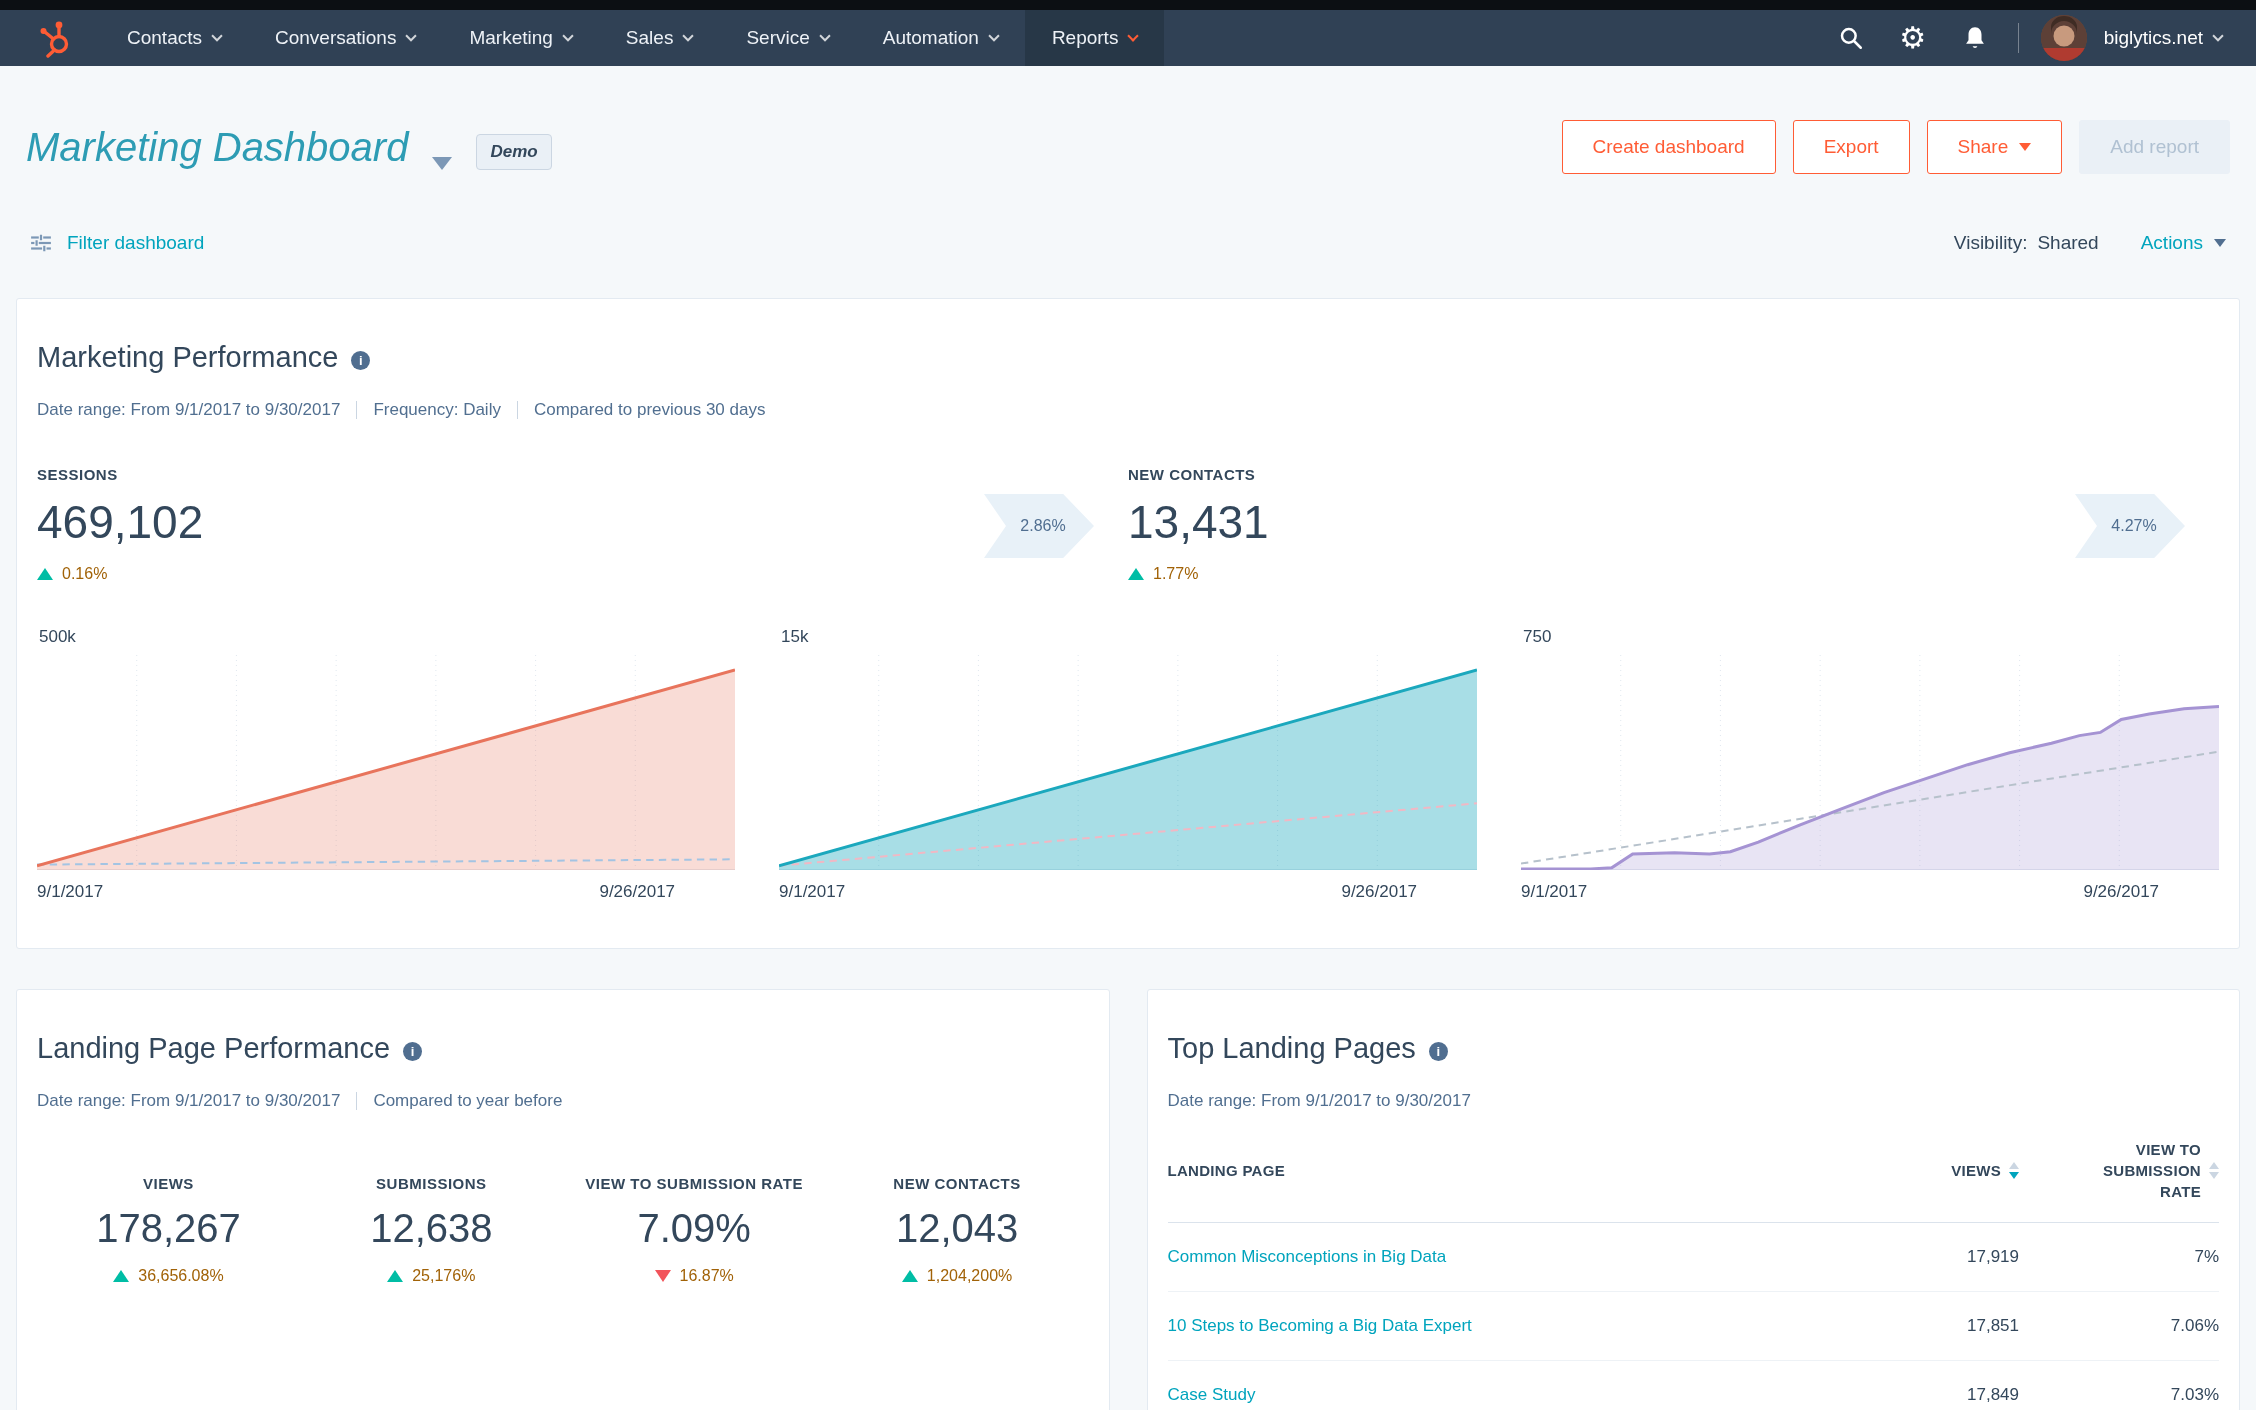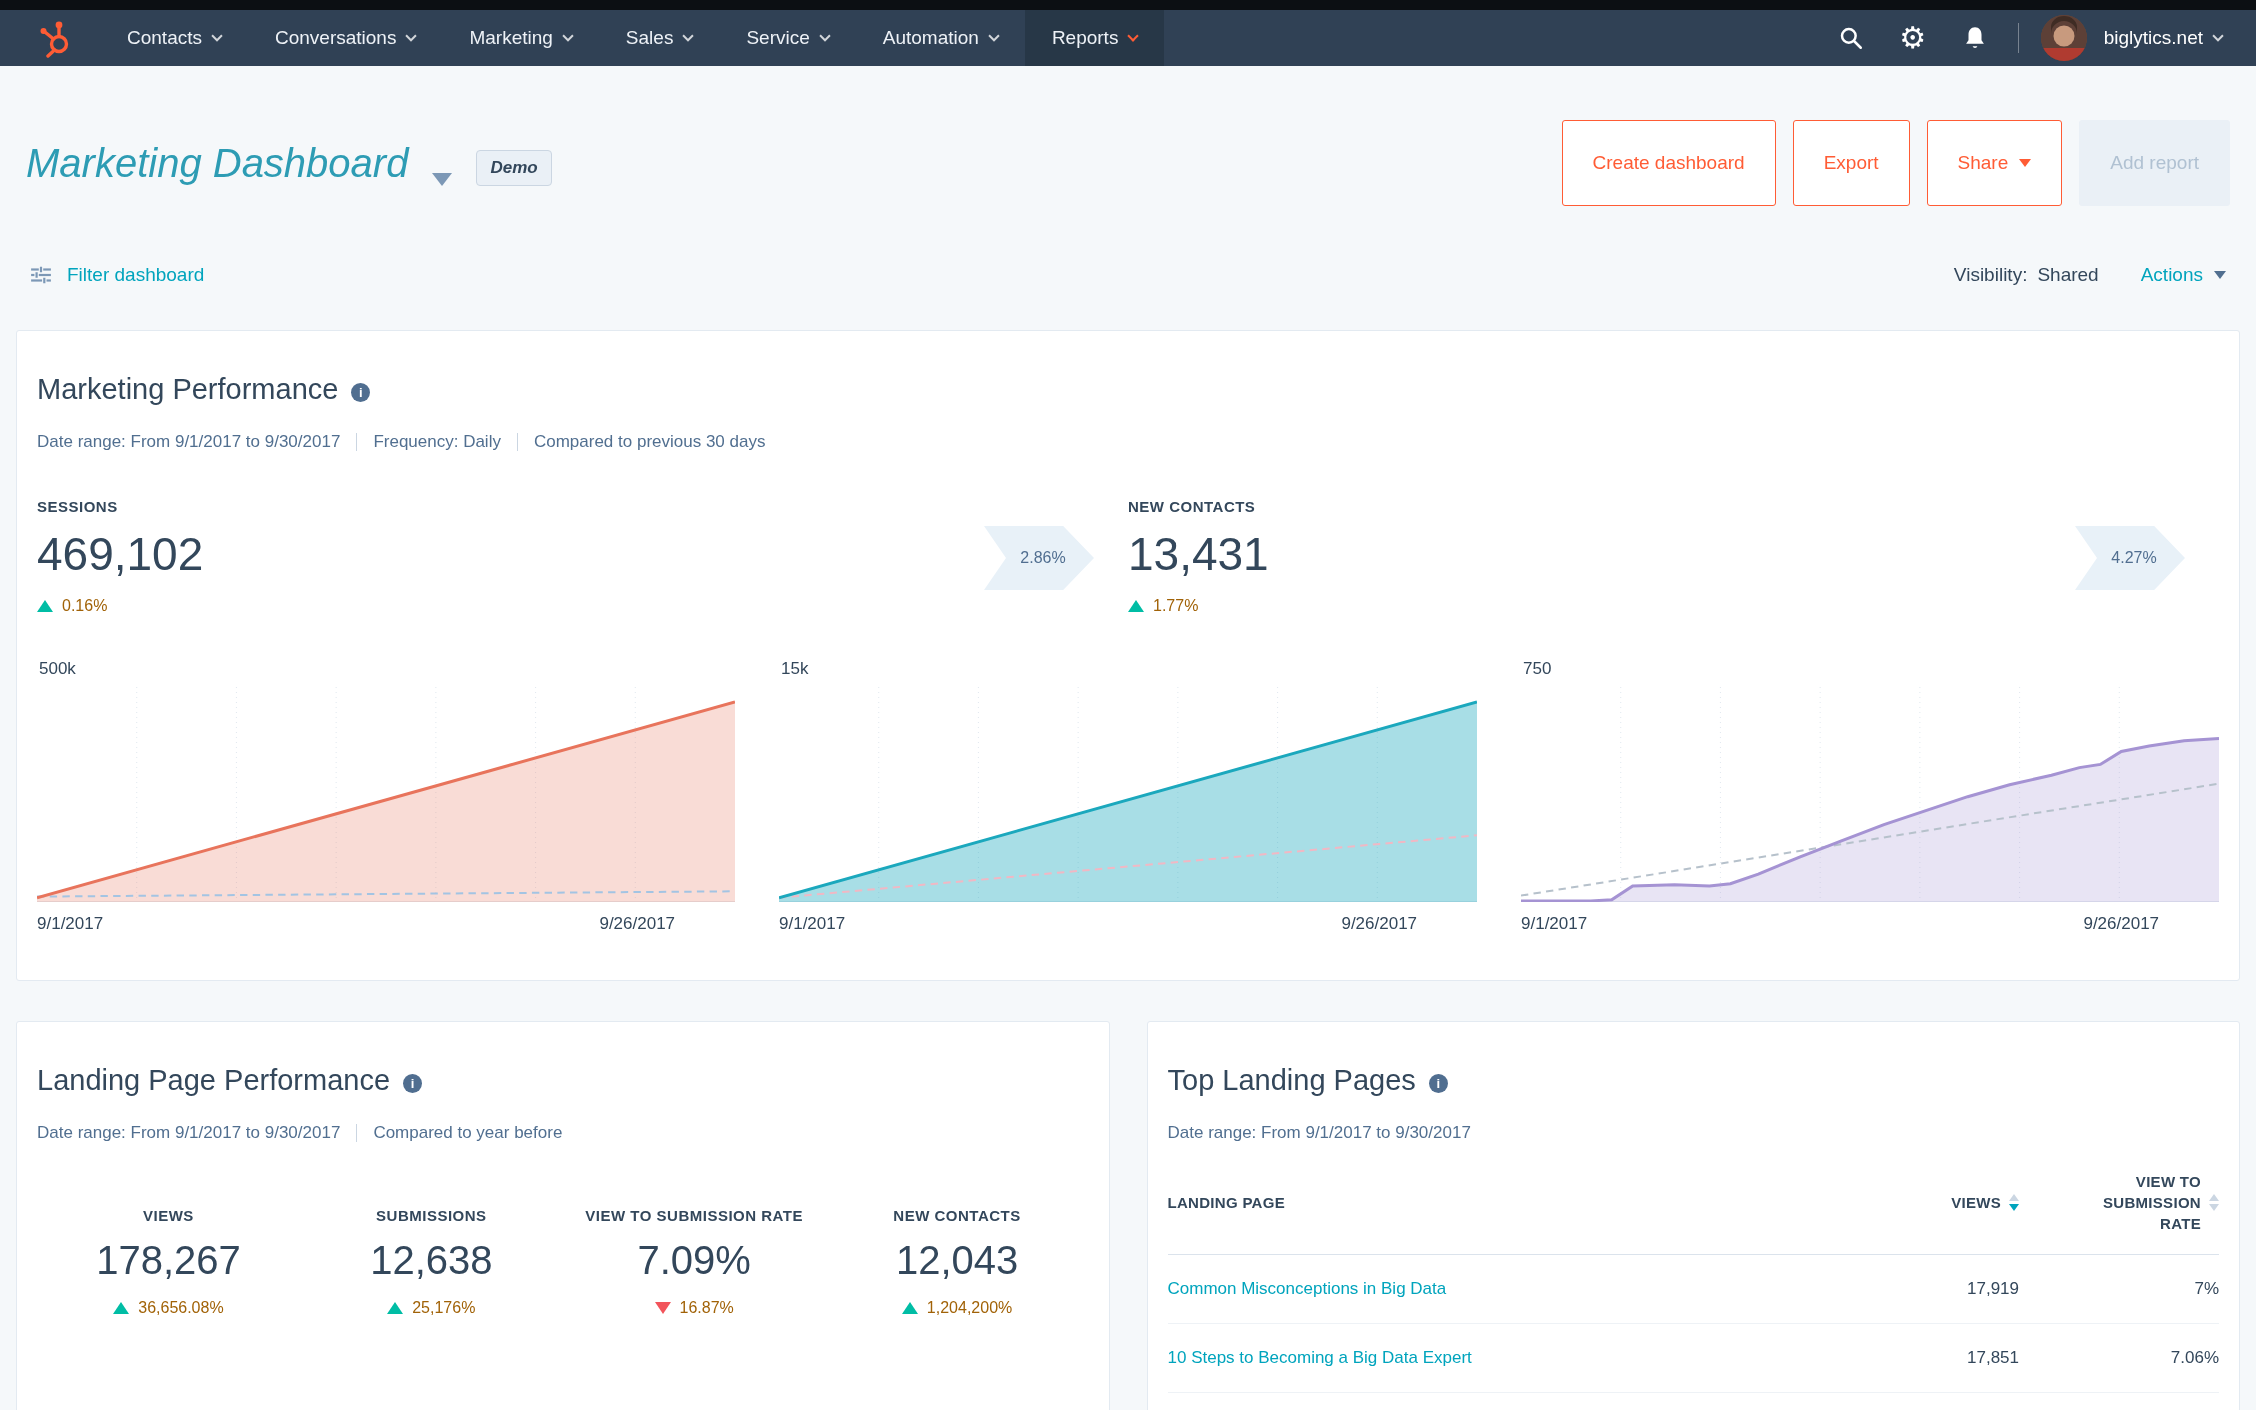--- a/index.html
+++ b/index.html
@@ -22,21 +22,21 @@
   .avatar{width:46px;height:46px;border-radius:50%;overflow:hidden;flex:none;cursor:pointer;background:#6e4a38;}
   .account{display:flex;align-items:center;font-size:19px;color:#fff;margin-left:17px;cursor:pointer;}
 
   
   .page-header{display:flex;align-items:center;margin:54px 26px 0 26px;}
   .title-wrap{display:flex;align-items:flex-end;gap:24px;font-style:italic;}
   .page-title{font-size:40px;color:#2d9cb4;font-weight:400;}
   .title-caret{width:0;height:0;border-left:10px solid transparent;border-right:10px solid transparent;border-top:13px solid #7c98b6;cursor:pointer;}
   .badge{background:#eaf0f6;border:1px solid #cbd6e2;border-radius:4px;font-size:17px;font-weight:700;padding:7px 13px;color:#33475b;}
   .header-actions{margin-left:auto;display:flex;gap:17px;align-items:center;}
-  .btn{border:1px solid #ff5c35;color:#ff5c35;background:#fff;font-size:19px;padding:31px 30px;border-radius:3px;display:flex;align-items:center;gap:11px;cursor:pointer;font-family:"Liberation Sans",sans-serif;}
+  .btn{border:1px solid #ff5c35;color:#ff5c35;background:#fff;font-size:19px;padding:15px 30px;border-radius:3px;display:flex;align-items:center;gap:11px;cursor:pointer;font-family:"Liberation Sans",sans-serif;}
   .btn-disabled{background:#eaf0f6;border-color:#eaf0f6;color:#b0c1d2;cursor:default;}
   .btn-caret{width:0;height:0;border-left:6px solid transparent;border-right:6px solid transparent;border-top:8px solid #ff5c35;display:inline-block;}
 
   
   .toolbar{display:flex;align-items:center;margin:58px 30px 0;}
   .filter-link{display:flex;align-items:center;gap:15px;color:#00a4bd;font-size:19px;cursor:pointer;text-align:center;}
   .toolbar-right{margin-left:auto;display:flex;align-items:flex-end;gap:42px;}
   .vis{font-size:19px;color:#33475b;display:flex;gap:10px;}
   .actions{color:#00a4bd;font-size:19px;display:flex;gap:11px;align-items:center;cursor:pointer;}
   .actions .btn-caret{border-top-color:#516f90;}

